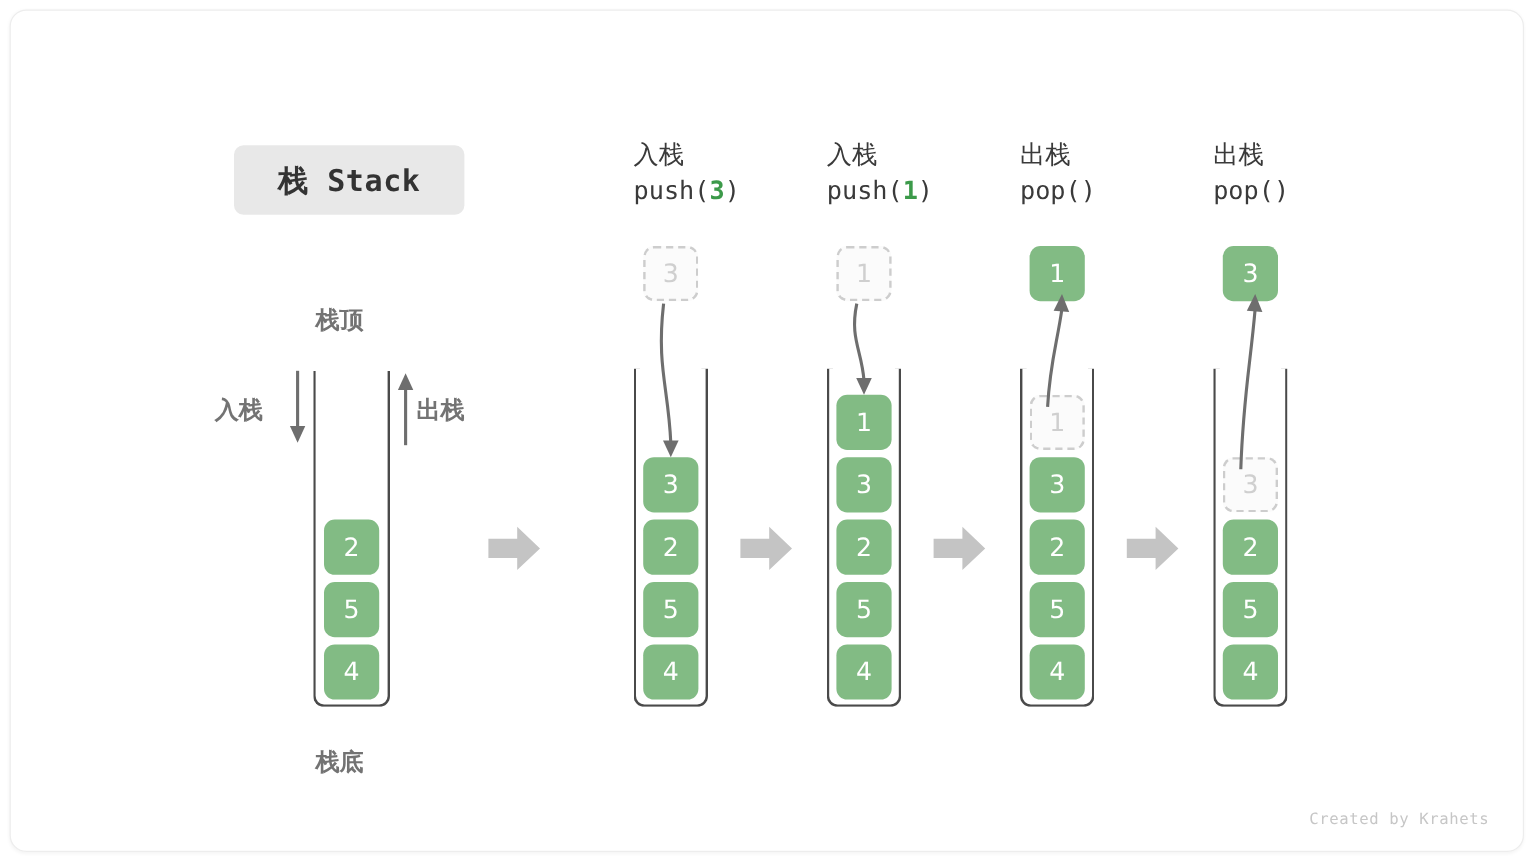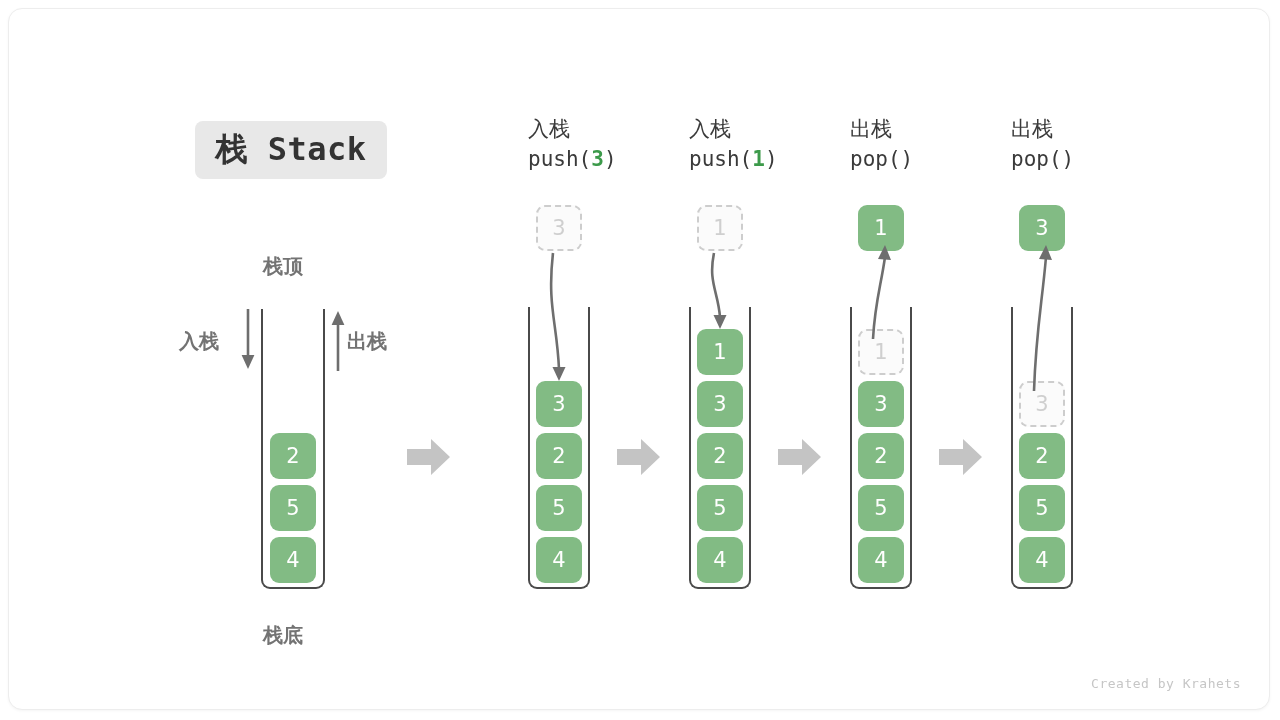--- a/index.html
+++ b/index.html
@@ -33,21 +33,21 @@
     left: 186px;
     top: 112px;
     width: 192px;
     height: 58px;
     background: #e8e8e8;
     border-radius: 8px;
     display: flex;
     align-items: center;
     justify-content: center;
     font-family: "DejaVu Sans Mono", "Liberation Mono", monospace;
-    font-size: 32px;
+    font-size: 25px;
     font-weight: bold;
     color: #333333;
     letter-spacing: 0.5px;
   }
 
   
   .cjk-label {
     position: absolute;
     font-family: "DejaVu Sans", "Liberation Sans", sans-serif;
     font-weight: bold;

